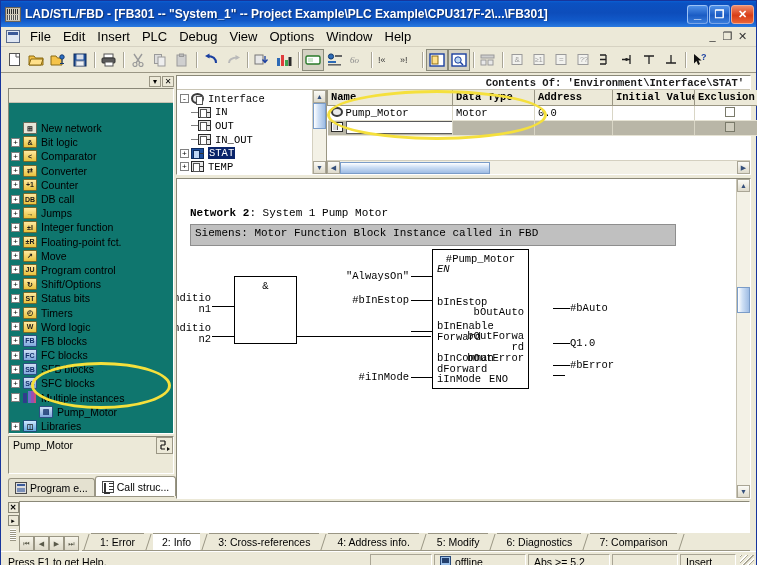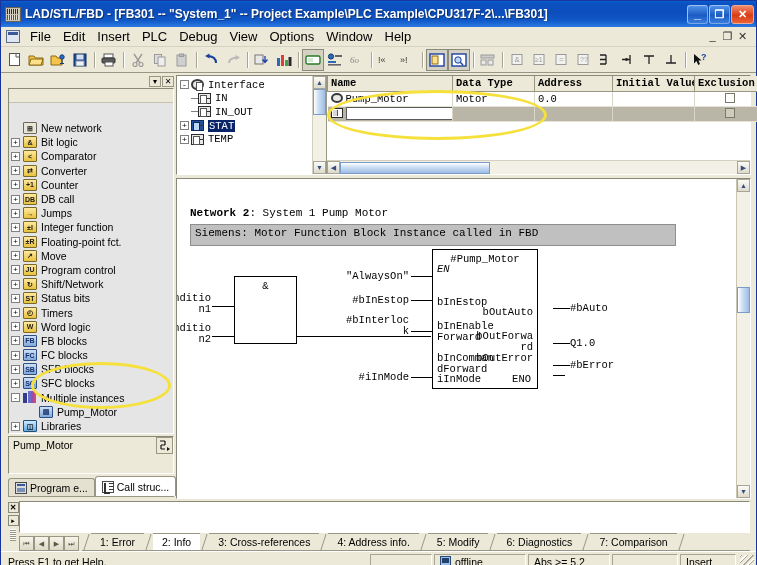--- a/index.html
+++ b/index.html
@@ -125,21 +125,21 @@
     width:12px;height:11px;border:1px solid #9a9684;background:#ece9d8;
     font-size:8px;line-height:9px;text-align:center;color:#000;cursor:default;
   }
   #catalog-box {
     flex:1 1 auto; margin:0 2px 0 4px;
     border:1px solid #8a8878; border-right-color:#fff; border-bottom-color:#fff;
     background:#fff; display:flex; flex-direction:column; min-height:0;
   }
   #catalog-head { height:14px; background:#ece9d8; border-bottom:1px solid #c6c2b2; flex:0 0 auto;}
   #catalog-tree {
-    flex:1 1 auto; overflow:hidden; background:#e5e5e5; padding:18px 0 0 2px;
+    flex:1 1 auto; overflow:hidden; background:#0f766e; padding:18px 0 0 2px;
     position:relative;
   }
   .tnode { display:flex; align-items:center; height:14.2px; font-size:10.5px; color:#000; white-space:nowrap; cursor:default;}
   .tnode .exp {
     width:9px;height:9px;border:1px solid #808080;background:#fff;
     font-size:8px;line-height:7px;text-align:center;color:#000;margin-right:3px;flex:0 0 auto;
   }
   .tnode .exp.none { border:none;background:transparent; }
   .tnode .ico { width:14px;height:12px;margin-right:4px;flex:0 0 auto;border:1px solid #7a6a2a;
                 background:linear-gradient(to bottom,#ffe9a0,#e8c23c); position:relative; border-radius:1px;}
@@ -717,21 +717,21 @@
                     <span class="sym">JU</span>
                   </span>
                 <span class="lbl">Program control</span>
               </div>
 
               <div class="tnode">
                 <span class="exp">+</span>
                 <span class="ico">
                     <span class="sym">↻</span>
                   </span>
-                <span class="lbl">Shift/Network</span>
+                <span class="lbl">Shift/Options</span>
               </div>
 
               <div class="tnode">
                 <span class="exp">+</span>
                 <span class="ico">
                     <span class="sym">ST</span>
                   </span>
                 <span class="lbl">Status bits</span>
               </div>
 
@@ -827,35 +827,42 @@
             <div class="ctab active">
               <span class="ti call"></span>
               <span>Call struc...</span>
             </div>
           </div>
         </div>
 
         <div id="right-panel">
 
           <div id="decl-area">
+            <div id="contents-of">Contents Of:  'Environment\Interface\STAT'</div>
 
             <div id="decl-split">
 
               <div id="iface-tree">
                 <div class="tcol">
                   <div class="inode">
                     <span class="exp">-</span>
                     <span class="ico iface"></span>
                     <span class="lbl">Interface</span>
                   </div>
                   <div class="inode">
                     <span class="exp none"></span>
                     <span class="dash"></span>
                     <span class="ico var"></span>
                     <span class="lbl">IN</span>
+                  </div>
+                  <div class="inode">
+                    <span class="exp none"></span>
+                    <span class="dash"></span>
+                    <span class="ico var"></span>
+                    <span class="lbl">OUT</span>
                   </div>
                   <div class="inode">
                     <span class="exp none"></span>
                     <span class="dash"></span>
                     <span class="ico var"></span>
                     <span class="lbl">IN_OUT</span>
                   </div>
                   <div class="inode sel">
                     <span class="exp">+</span>
                     <span class="ico var blue"></span>
@@ -950,49 +957,45 @@
 
               <div class="pinlabel r" style="left:-32px; top:114px; width:66px;">
                 <span>#bConditio</span><br>
                 <span>n1</span>
               </div>
               <div class="pinlabel r" style="left:-32px; top:144px; width:66px;">
                 <span>#bConditio</span><br>
                 <span>n2</span>
               </div>
 
-              <div class="fbox" style="left:255px; top:70px; width:106px; height:140px;">
+              <div class="fbox" style="left:255px; top:70px; width:97px; height:140px;">
                 <div class="ftitle">#Pump_Motor</div>
 
                 <div class="pinlabel" style="left:4px; top:14px;font-style:italic;">EN</div>
                 <div class="pinlabel" style="left:4px; top:47px;">bInEstop</div>
                 <div class="pinlabel" style="left:4px; top:71px;">bInEnable</div>
                 <div class="pinlabel" style="left:4px; top:82px;">Forward</div>
                 <div class="pinlabel" style="left:4px; top:103px;">bInComman</div>
                 <div class="pinlabel" style="left:4px; top:114px;">dForward</div>
                 <div class="pinlabel" style="left:4px; top:124px;">iInMode</div>
 
                 <div class="pinlabel r" style="right:4px; top:57px;  text-align:right;">bOutAuto</div>
                 <div class="pinlabel r" style="right:4px; top:81px;  text-align:left;">bOutForwa</div>
                 <div class="pinlabel r" style="right:4px; top:92px;  text-align:right;">rd</div>
                 <div class="pinlabel r" style="right:4px; top:103px; text-align:center;">bOutError</div>
-                <div class="pinlabel r" style="right:6px; top:124px; text-align:right;">ENO</div>
+                <div class="pinlabel r" style="right:20px; top:124px; text-align:right;">ENO</div>
               </div>
 
               <div class="wire" style="left:234px; top:97px;  width:21px; height:1px;"></div>
               <div class="wire" style="left:234px; top:121px; width:21px; height:1px;"></div>
               <div class="wire" style="left:234px; top:152px; width:21px; height:1px;"></div>
               <div class="wire" style="left:234px; top:198px; width:21px; height:1px;"></div>
 
               <div class="pinlabel r" style="left:150px; top:92px; width:82px;">"AlwaysOn"</div>
               <div class="pinlabel r" style="left:150px; top:116px; width:82px;">#bInEstop</div>
-              <div class="pinlabel r" style="left:150px; top:136px; width:82px;">
-                <span>#bInterloc</span><br>
-                <span>k</span>
-              </div>
               <div class="pinlabel r" style="left:150px; top:193px; width:82px;">#iInMode</div>
 
               <div class="wire" style="left:376px; top:129px; width:17px; height:1px;"></div>
               <div class="wire" style="left:376px; top:164px; width:17px; height:1px;"></div>
               <div class="wire" style="left:376px; top:186px; width:17px; height:1px;"></div>
               <div class="wire" style="left:376px; top:196px; width:12px; height:1px;"></div>
 
               <div class="pinlabel" style="left:393px; top:124px;">#bAuto</div>
               <div class="pinlabel" style="left:393px; top:159px;">Q1.0</div>
               <div class="pinlabel" style="left:393px; top:181px;">#bError</div>

